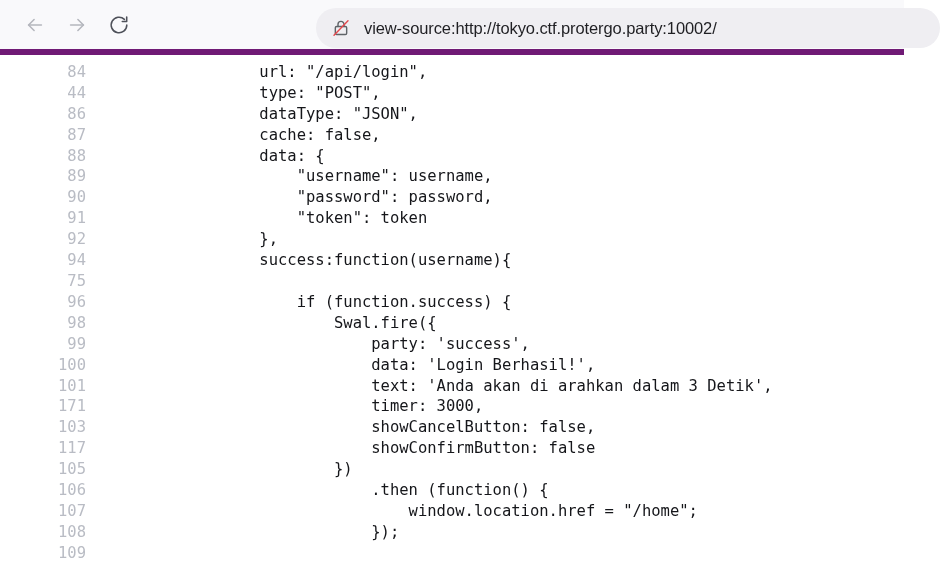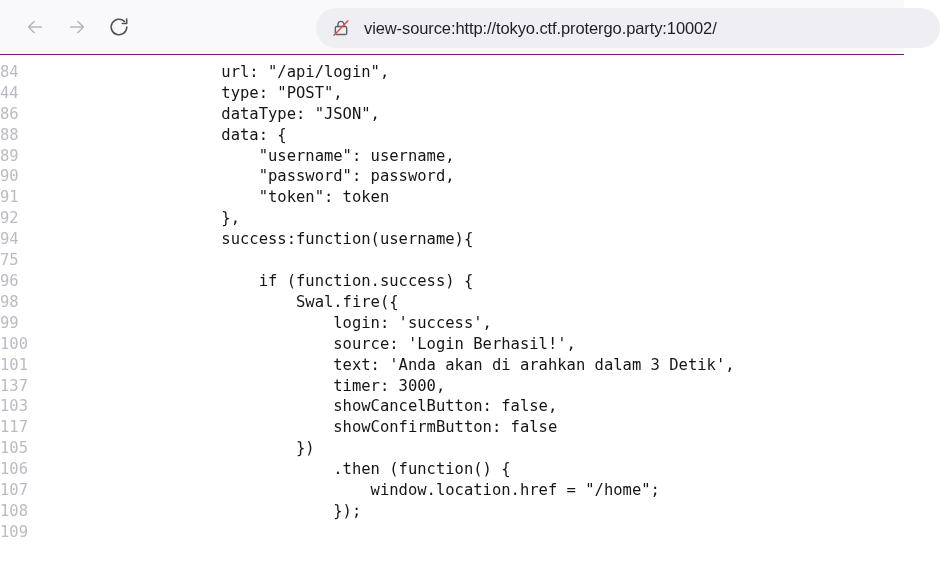--- a/index.html
+++ b/index.html
@@ -9,21 +9,21 @@
     background: #ffffff;
   }
   body { font-family: "Liberation Sans", sans-serif; }
 
   
   .toolbar {
     position: absolute;
     left: 0; top: 0;
     width: 904px; height: 55px;
     background: #f9f9fb;
-    border-bottom: 1px solid #701a75;
+    border-bottom: 6px solid #701a75;
     box-sizing: border-box;
     display: flex;
     align-items: center;
   }
   .nav-btn {
     width: 38px; height: 38px;
     margin-left: 4px;
     display: flex; align-items: center; justify-content: center;
     border-radius: 50%;
     flex: none;
@@ -77,23 +77,25 @@
     font-family: "DejaVu Sans Mono", "Liberation Mono", monospace;
     font-size: 15.5px;
     line-height: 20.9px;
     padding: 0;
     vertical-align: top;
     white-space: pre;
   }
   .ln {
     width: 48px;
     min-width: 48px;
+    text-align: right;
     color: #b9bcc4;
     user-select: none;
     padding-right: 0;
+    padding-left: 38px;
   }
   .ct {
     color: #15161a;
     padding-left: 24px;
   }
 </style>
 </head>
 <body>
 
 <div class="toolbar">
@@ -151,20 +153,24 @@
         </tr>
         <tr>
           <td class="ln">44</td>
           <td class="ct">                type: "POST",</td>
         </tr>
         <tr>
           <td class="ln">86</td>
           <td class="ct">                dataType: "JSON",</td>
         </tr>
         <tr>
+          <td class="ln">87</td>
+          <td class="ct">                cache: false,</td>
+        </tr>
+        <tr>
           <td class="ln">88</td>
           <td class="ct">                data: {</td>
         </tr>
         <tr>
           <td class="ln">89</td>
           <td class="ct">                    "username": username,</td>
         </tr>
         <tr>
           <td class="ln">90</td>
           <td class="ct">                    "password": password,</td>
@@ -188,32 +194,32 @@
         <tr>
           <td class="ln">96</td>
           <td class="ct">                    if (function.success) {</td>
         </tr>
         <tr>
           <td class="ln">98</td>
           <td class="ct">                        Swal.fire({</td>
         </tr>
         <tr>
           <td class="ln">99</td>
-          <td class="ct">                            login: 'success',</td>
+          <td class="ct">                            party: 'success',</td>
         </tr>
         <tr>
           <td class="ln">100</td>
-          <td class="ct">                            source: 'Login Berhasil!',</td>
+          <td class="ct">                            data: 'Login Berhasil!',</td>
         </tr>
         <tr>
           <td class="ln">101</td>
           <td class="ct">                            text: 'Anda akan di arahkan dalam 3 Detik',</td>
         </tr>
         <tr>
-          <td class="ln">137</td>
+          <td class="ln">171</td>
           <td class="ct">                            timer: 3000,</td>
         </tr>
         <tr>
           <td class="ln">103</td>
           <td class="ct">                            showCancelButton: false,</td>
         </tr>
         <tr>
           <td class="ln">117</td>
           <td class="ct">                            showConfirmButton: false</td>
         </tr>

